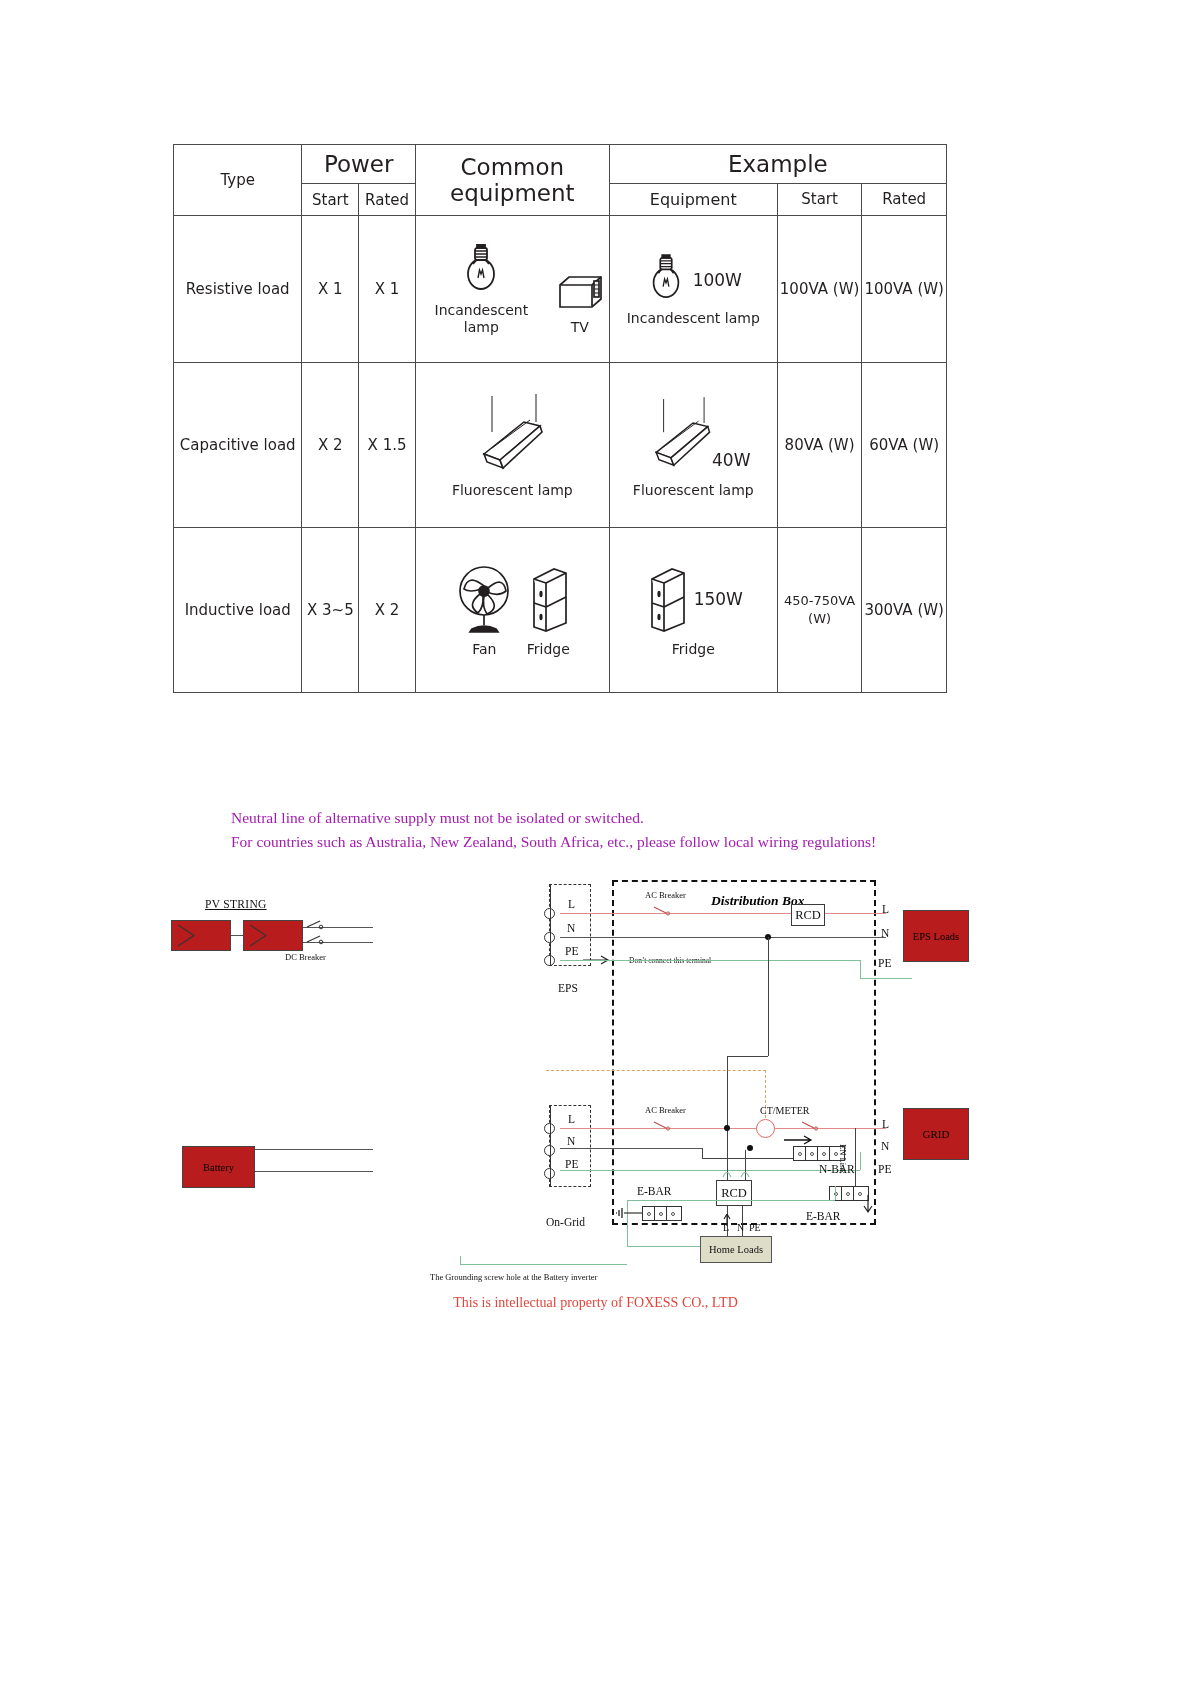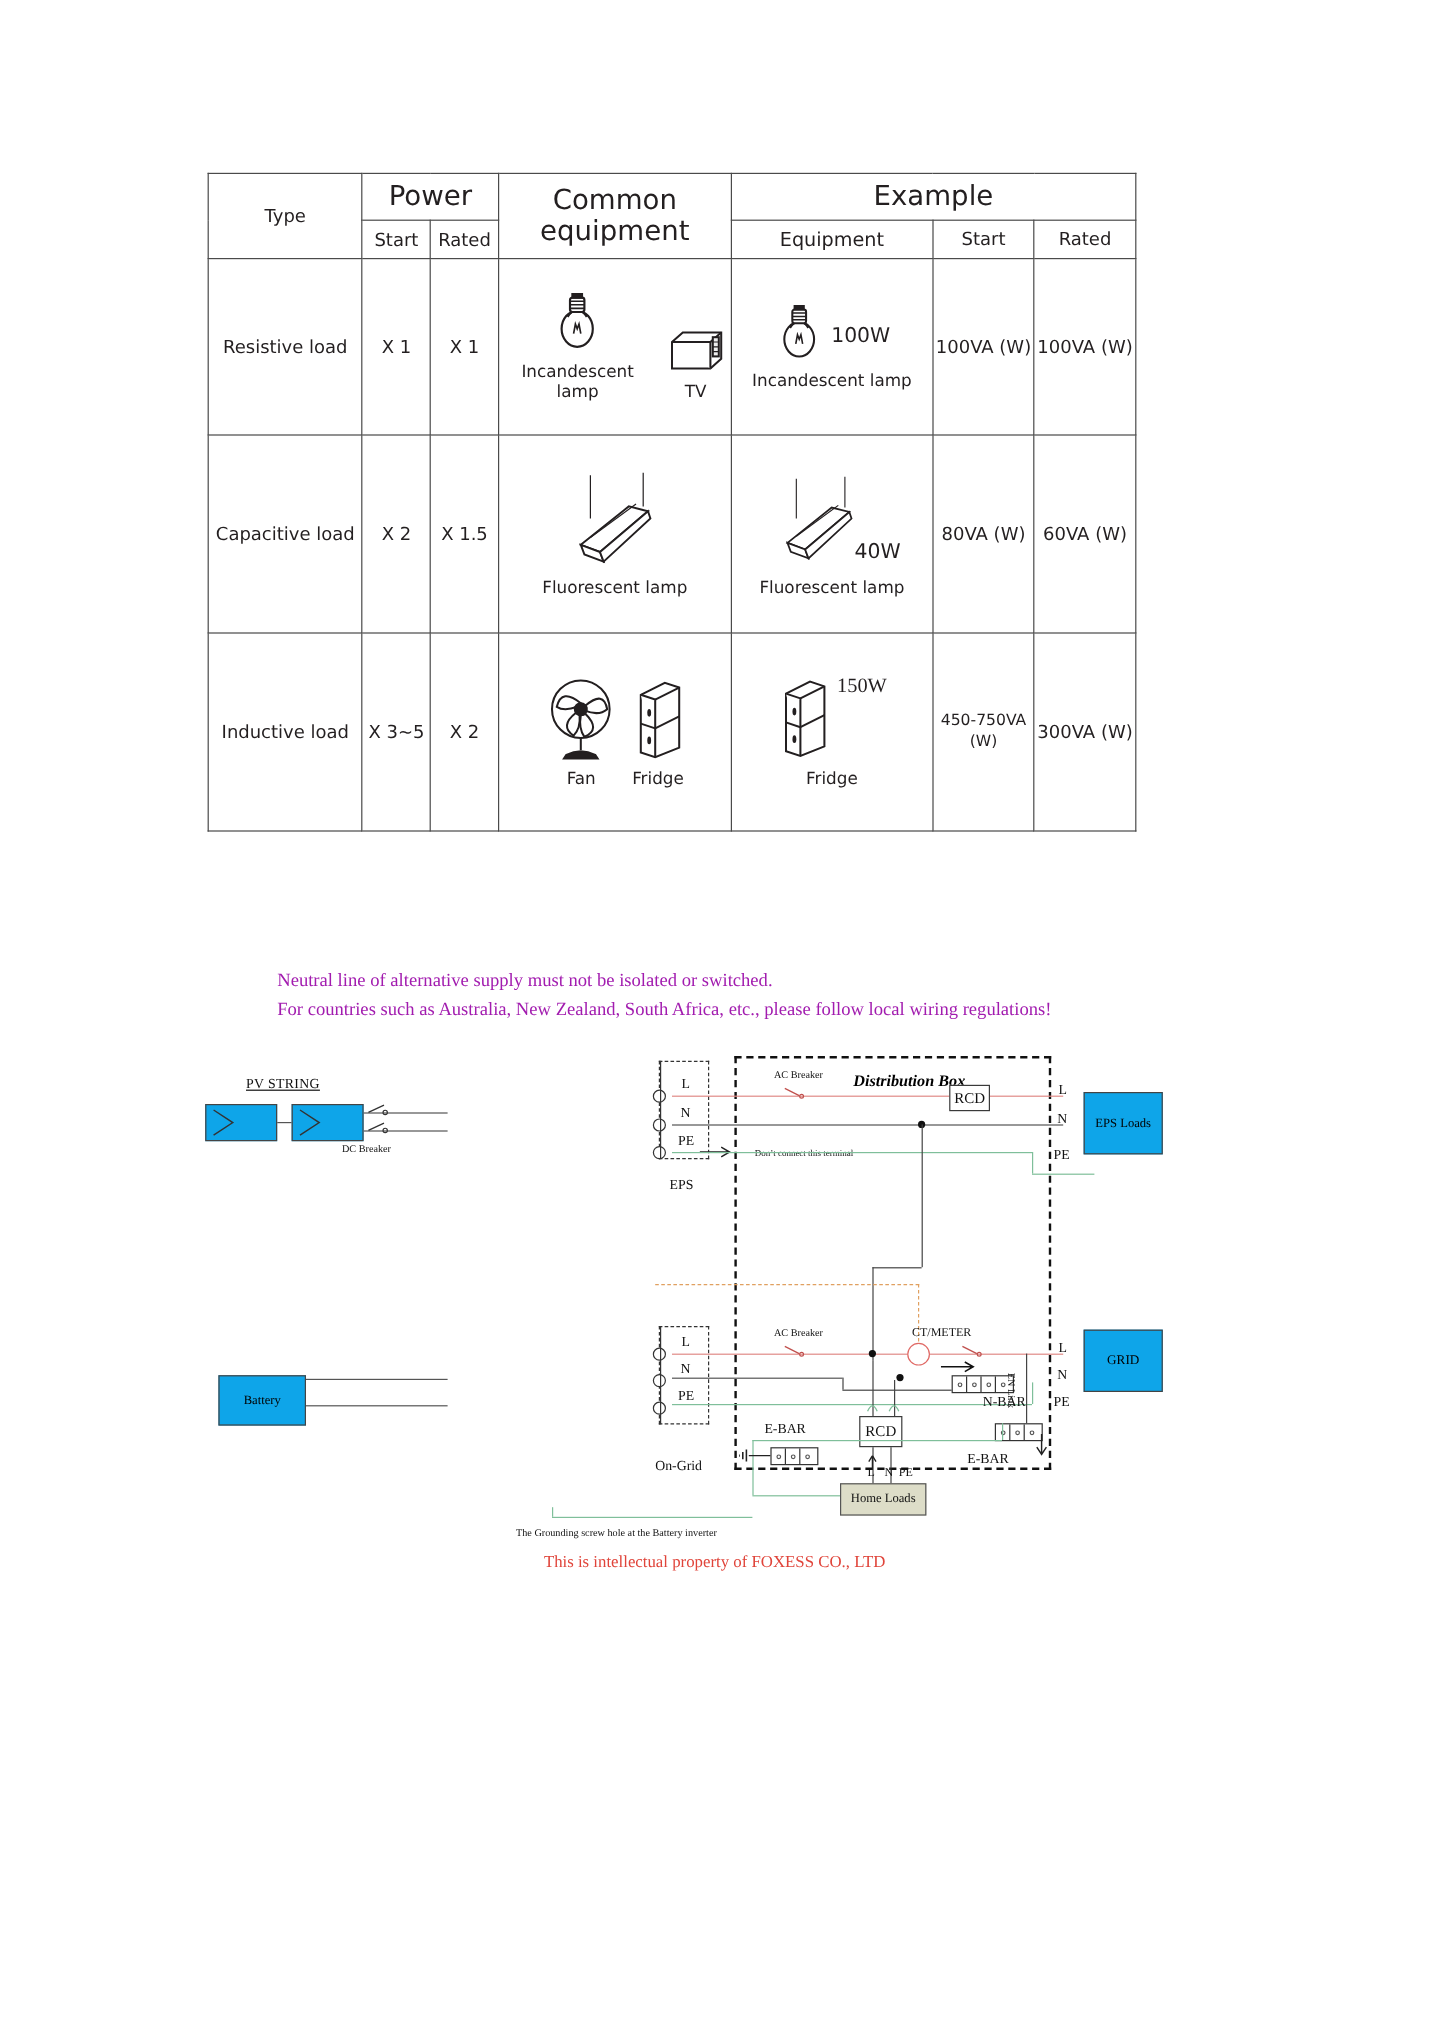--- a/index.html
+++ b/index.html
@@ -28,21 +28,21 @@
   .watt{font-size:17px;}
 
   
   .note{position:absolute;left:231px;top:806px;width:760px;font-size:15.5px;line-height:1.55;color:#a21caf;}
 
   
   .diagram{position:absolute;left:0;top:860px;width:1191px;height:560px;}
   .diagram *{box-sizing:border-box;}
   .d{position:absolute;}
 
-  .box-line{border:1px solid #444;background:#0ea5e9;}
+  .box-line{border:1px solid #444;background:#b91c1c;}
   .inverter{left:373px;top:22px;width:178px;height:398px;background:#e6e6e6;}
   .inverter .lbl{position:absolute;left:0;top:190px;width:100%;text-align:center;font-size:14px;color:#111;}
 
   .smallbox{border:1px solid #3a3a3a;background:#fff;display:flex;align-items:center;justify-content:center;font-size:12.5px;color:#111;}
 
   .hline{background:#444;height:1px;}
   .vline{background:#444;width:1px;}
   .redline{background:#e08b87;height:1px;}
   .greenline{background:#7fbf9a;height:1px;}
   .grayline{background:#555;height:1px;}
@@ -233,21 +233,21 @@
               <ellipse cx="15" cy="54" rx="1.6" ry="3.2" fill="#231f20" stroke="none"></ellipse>
             </g>
                 </svg>
           </span>
           <span class="eqlabel">Fridge</span>
         </div>
       </div>
     </td>
     <td class="exequip">
       <div class="eqitem">
-        <div class="eqrow" style="align-items:flex-start;font-family:Liberation Serif, serif;">
+        <div class="eqrow" style="align-items:center;">
           <span>
             <svg width="44" height="72" viewBox="0 0 44 72">
                   <g fill="#fff" stroke="#231f20" stroke-width="1.7">
               <path d="M8 16 L28 6 L40 10 L40 60 L20 68 L8 64 Z"></path>
               <path d="M8 16 L20 20 L20 68"></path>
                     <path d="M20 20 L40 10"></path>
               <path d="M8 40 L20 44"></path>
                     <path d="M20 44 L40 34"></path>
               <ellipse cx="15" cy="31" rx="1.6" ry="3.2" fill="#231f20" stroke="none"></ellipse>
               <ellipse cx="15" cy="54" rx="1.6" ry="3.2" fill="#231f20" stroke="none"></ellipse>

